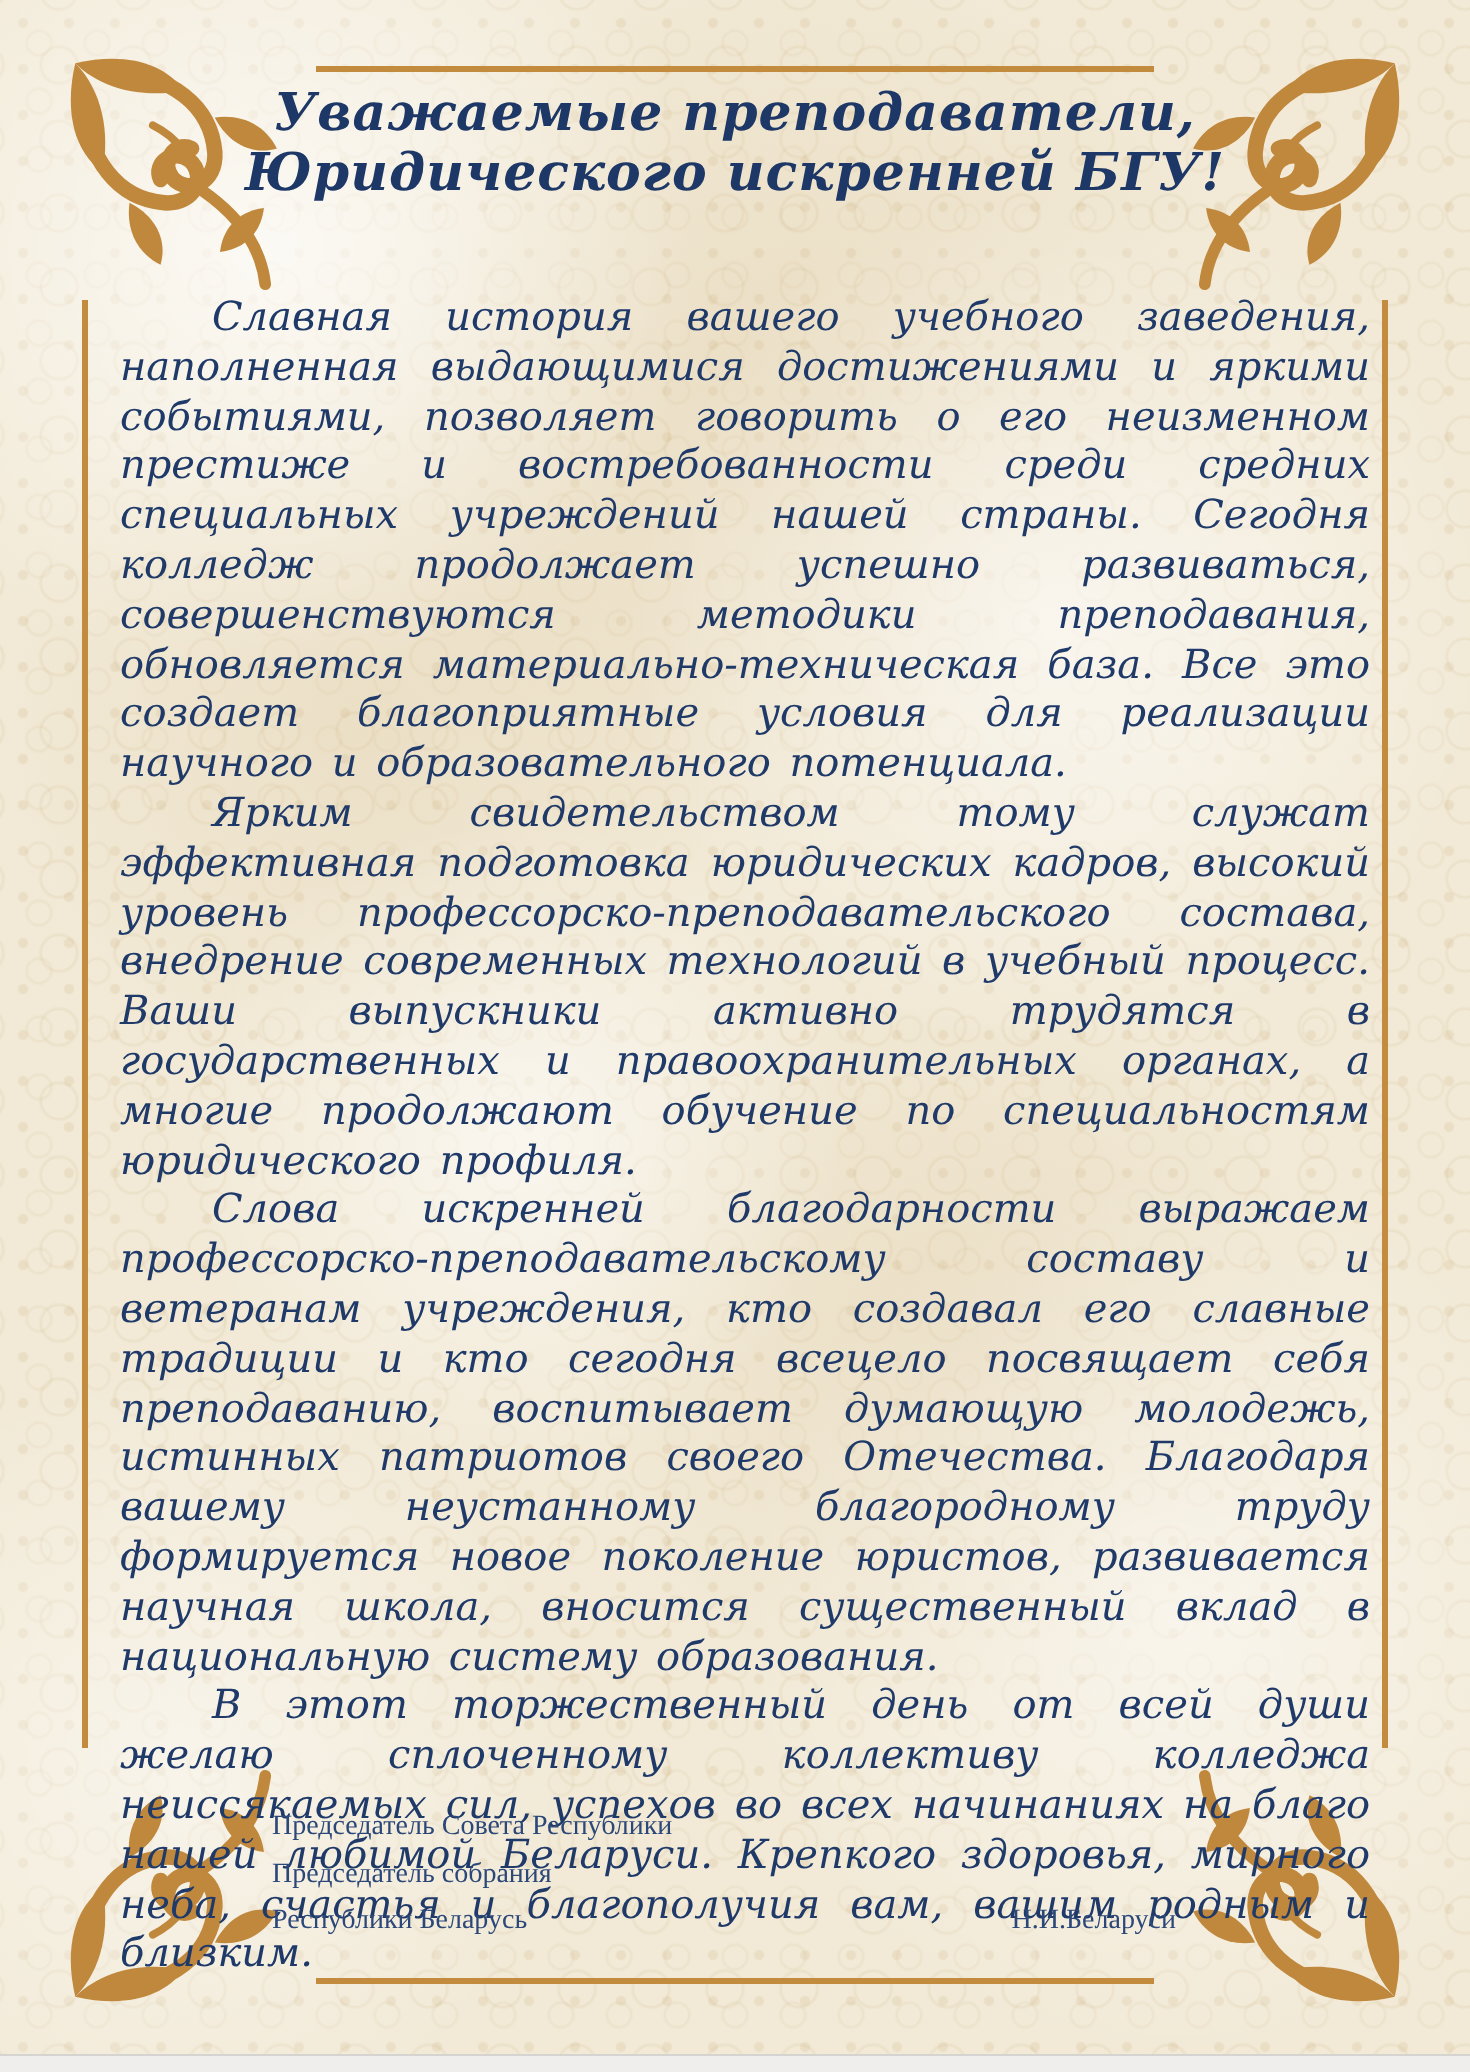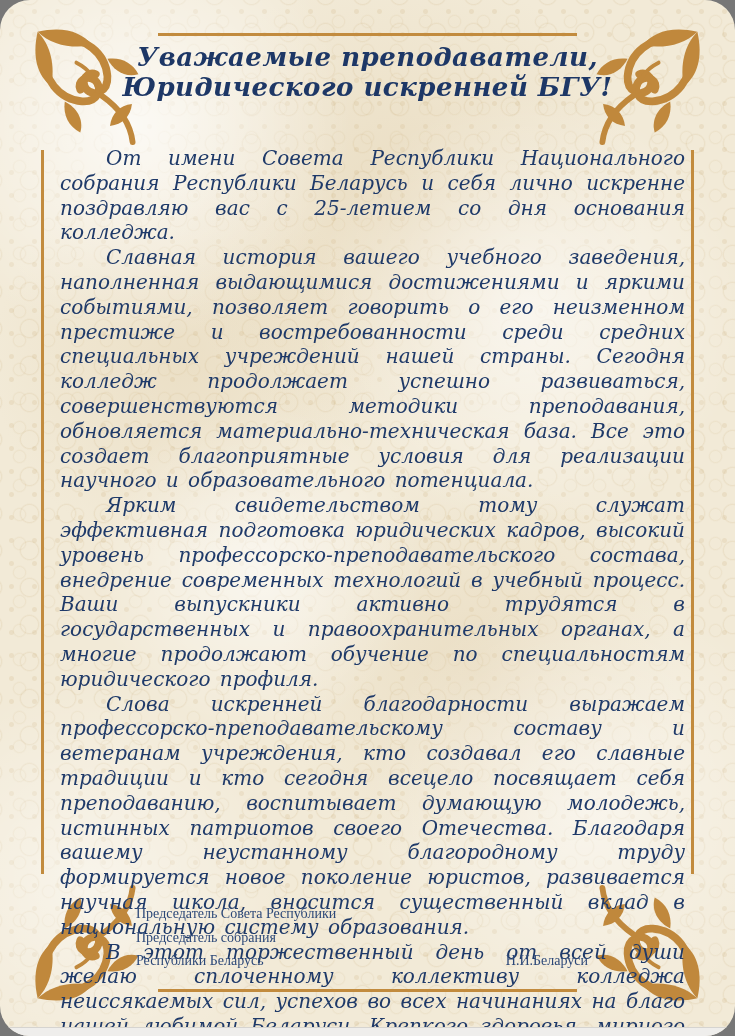--- a/index.html
+++ b/index.html
@@ -17,21 +17,20 @@
       radial-gradient(circle at 12% 85%, rgba(255,255,255,.5), rgba(255,255,255,0) 18%),
       radial-gradient(circle at 55% 20%, rgba(214,190,145,.30), rgba(214,190,145,0) 26%),
       radial-gradient(circle at 25% 35%, rgba(214,190,145,.25), rgba(214,190,145,0) 22%),
       radial-gradient(circle at 65% 65%, rgba(214,190,145,.28), rgba(214,190,145,0) 24%),
       radial-gradient(circle, rgba(201,174,124,.20) 2px, rgba(201,174,124,0) 3px),
       radial-gradient(circle, rgba(201,174,124,0) 8px, rgba(201,174,124,.17) 9px, rgba(201,174,124,0) 10.5px),
       radial-gradient(circle, rgba(201,174,124,0) 5px, rgba(201,174,124,.13) 6px, rgba(201,174,124,0) 7.5px);
     background-size:100% 100%,100% 100%,100% 100%,100% 100%,100% 100%,100% 100%,100% 100%,100% 100%,23px 23px,37px 37px,29px 29px;
     background-position:0 0,0 0,0 0,0 0,0 0,0 0,0 0,0 0,0 0,11px 14px,5px 7px;
     font-family:"DejaVu Serif", serif;
-    border-radius:30px;
   }
   .frame-line{position:absolute;background:#c28b3e;}
   .fl-top{left:158px;right:158px;top:33px;height:3px;}
   .fl-bottom{left:158px;right:158px;bottom:44px;height:3px;}
   .fl-left{left:41px;top:150px;bottom:162px;width:3px;}
   .fl-right{right:41px;top:150px;bottom:162px;width:3px;}
   .corner{position:absolute;width:126px;height:126px;}
   .c-tl{left:26px;top:20px;}
   .c-tr{right:26px;top:20px;transform:scaleX(-1);}
   .c-bl{left:26px;bottom:26px;transform:scaleY(-1);}
@@ -105,21 +104,20 @@
   <svg class="corner c-br">
       <use href="#flourish"></use>
     </svg>
 
   <div class="title">
     <div>Уважаемые преподаватели,</div>
     <div>Юридического искренней БГУ!</div>
   </div>
 
   <div class="body-text">
-    <p>От имени Совета Республики Национального собрания Республики Беларусь и себя лично искренне поздравляю вас с 25-летием со дня основания колледжа.</p>
     <p>Славная история вашего учебного заведения, наполненная выдающимися достижениями и яркими событиями, позволяет говорить о его неизменном престиже и востребованности среди средних специальных учреждений нашей страны. Сегодня колледж продолжает успешно развиваться, совершенствуются методики преподавания, обновляется материально-техническая база. Все это создает благоприятные условия для реализации научного и образовательного потенциала.</p>
     <p>Ярким свидетельством тому служат эффективная подготовка юридических кадров, высокий уровень профессорско-преподавательского состава, внедрение современных технологий в учебный процесс. Ваши выпускники активно трудятся в государственных и правоохранительных органах, а многие продолжают обучение по специальностям юридического профиля.</p>
     <p>Слова искренней благодарности выражаем профессорско-преподавательскому составу и ветеранам учреждения, кто создавал его славные традиции и кто сегодня всецело посвящает себя преподаванию, воспитывает думающую молодежь, истинных патриотов своего Отечества. Благодаря вашему неустанному благородному труду формируется новое поколение юристов, развивается научная школа, вносится существенный вклад в национальную систему образования.</p>
     <p>В этот торжественный день от всей души желаю сплоченному коллективу колледжа неиссякаемых сил, успехов во всех начинаниях на благо нашей любимой Беларуси. Крепкого здоровья, мирного неба, счастья и благополучия вам, вашим родным и близким.</p>
   </div>
 
   <div class="signature">
     <div>Председатель Совета Республики</div>
     <div>Председатель собрания</div>
     <div class="sig-row">

